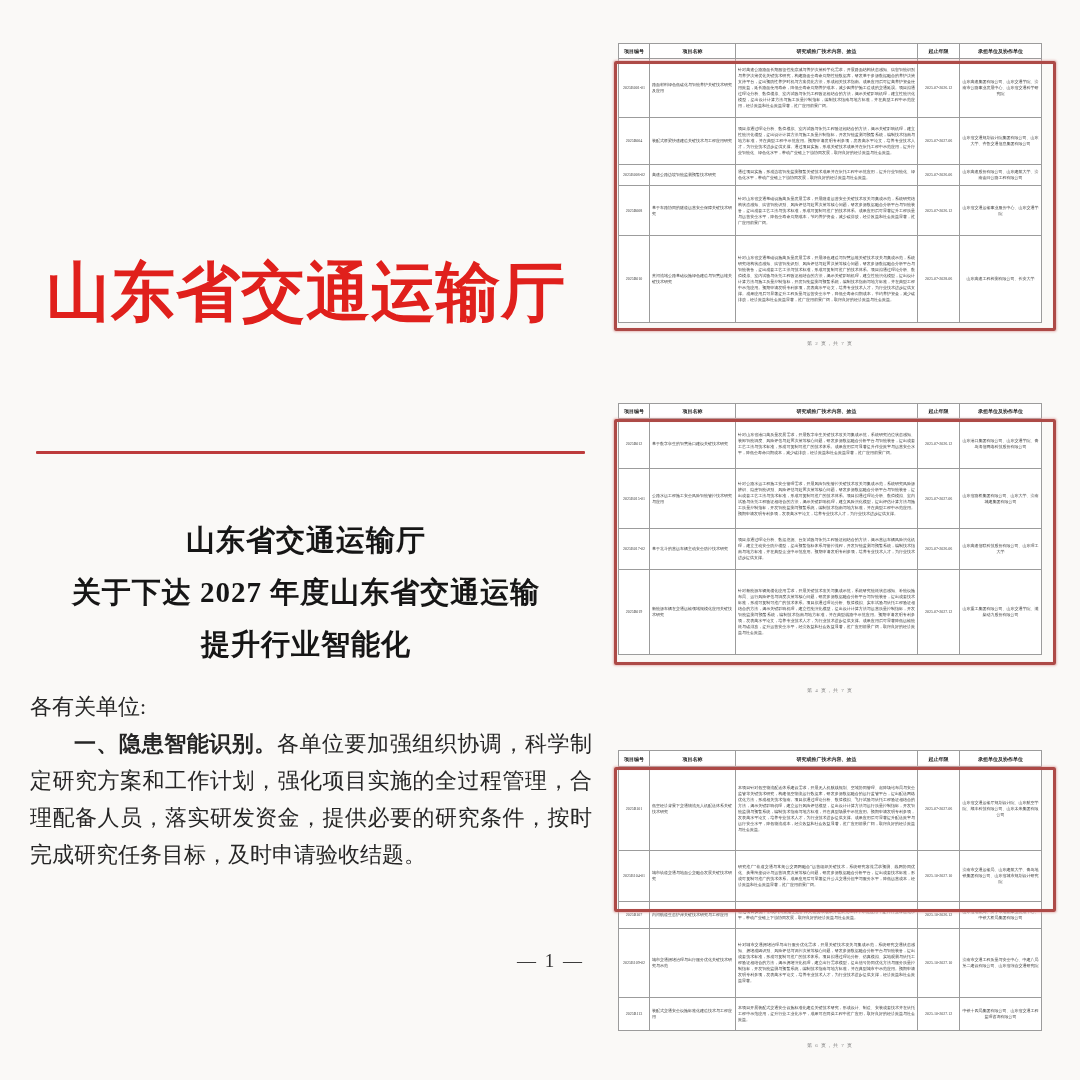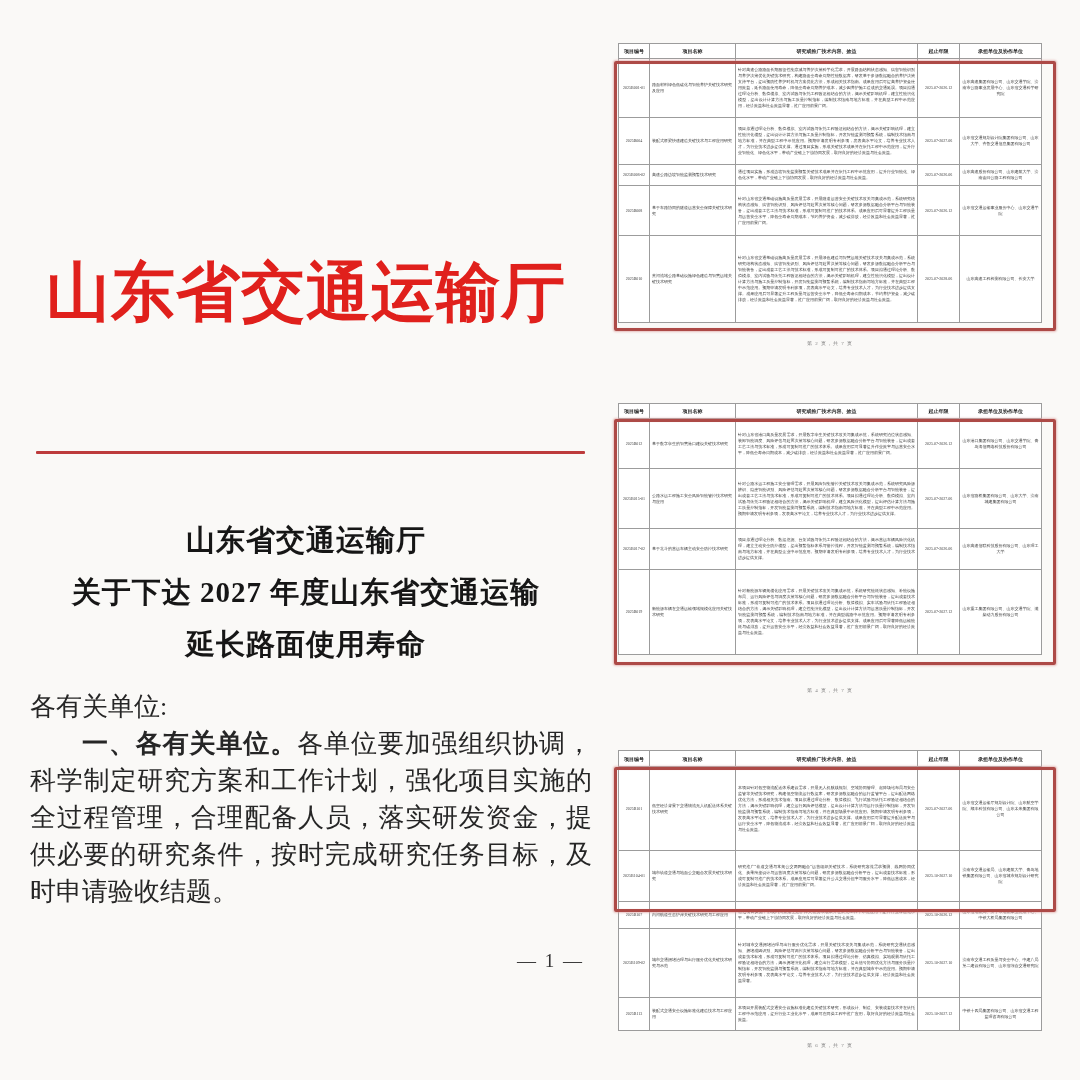--- a/index.html
+++ b/index.html
@@ -25,21 +25,21 @@
     position:absolute;top:451px;left:36px;width:549px;height:3px;
     border-radius:1px;
   }
   .title{
     position:absolute;top:514px;left:0;width:612px;margin:0;
     text-align:center;font-size:29px;font-weight:bold;color:#161616;
     line-height:52px;letter-spacing:1px;
   }
   .docbody{
     position:absolute;top:688px;left:30px;width:562px;
-    font-size:26px;line-height:37px;color:#262626;text-align:justify;
+    font-size:22px;line-height:37px;color:#262626;text-align:justify;
   }
   .docbody p{margin:0;}
   .indent{text-indent:2em;}
   .pagenum{
     position:absolute;top:950px;left:0;width:584px;
     text-align:right;font-size:19px;color:#333;letter-spacing:2px;
   }
 
   
   .tfig{position:absolute;left:615px;width:430px;}
@@ -75,25 +75,25 @@
 <body>
 
 <div class="canvas">
 
   <section class="doc">
     <h1 class="agency" style="color: rgb(224, 32, 28);">山东省交通运输厅</h1>
     <div class="rule" style="background: rgb(189, 59, 60);"></div>
     <h2 class="title">
       <span>山东省交通运输厅</span><br>
       <span>关于下达 2027 年度山东省交通运输</span><br>
-      <span>延长路面使用寿命</span>
+      <span>提升行业智能化</span>
     </h2>
     <div class="docbody">
       <p class="salut">各有关单位:</p>
-      <p class="indent"><strong>一、各有关单位。</strong><span>各单位要加强组织协调，科学制定研究方案和工作计划，强化项目实施的全过程管理，合理配备人员，落实研发资金，提供必要的研究条件，按时完成研究任务目标，及时申请验收结题。</span></p>
+      <p class="indent"><strong>一、隐患智能识别。</strong><span>各单位要加强组织协调，科学制定研究方案和工作计划，强化项目实施的全过程管理，合理配备人员，落实研发资金，提供必要的研究条件，按时完成研究任务目标，及时申请验收结题。</span></p>
     </div>
     <div class="pagenum">— 1 —</div>
   </section>
 
   <section class="tfig fig1">
     <table class="ptable">
         <colgroup>
           <col style="width:7.3%">
           <col style="width:20.3%">
           <col style="width:42.9%">

